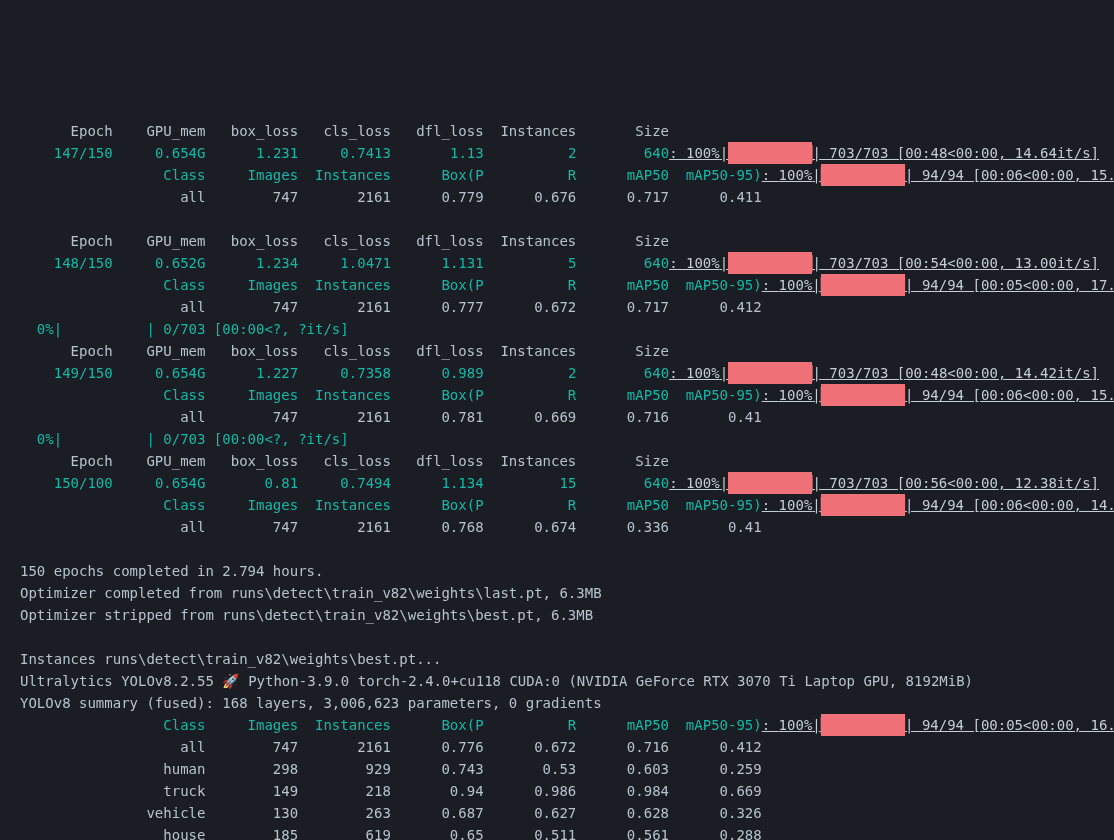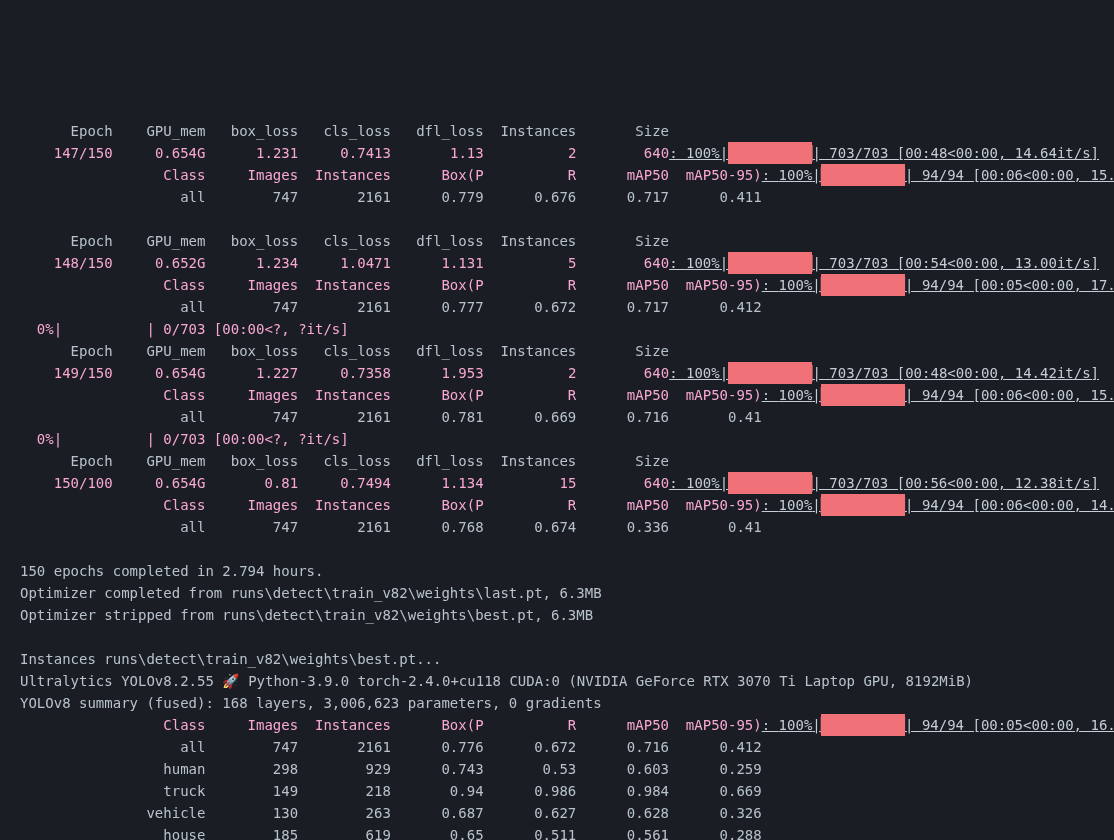--- a/index.html
+++ b/index.html
@@ -11,21 +11,21 @@
     font-size: 14px;
     line-height: 22px;
     white-space: pre;
     width: 1114px;
     height: 840px;
     overflow: hidden;
   }
   .term {
     padding: 10px 0 10px 20px;
   }
-  .r { color: #f9a8d4; }
+  .r { color: #14b8a6; }
   .w { color: #c5cdd6; text-decoration: underline; }
   .bar {
     background: #f07178;
     color: #f07178;
     display: inline-block;
   }
 </style>
 </head>
 <body>
 
@@ -35,21 +35,21 @@
 <span class="r">    <span>147/150</span>     <span>0.654G</span>      <span>1.231</span>     <span>0.7413</span>       <span>1.13</span>          <span>2</span>        <span>640</span></span><span class="w">: <span>100%</span>|</span><span class="bar">██████████</span><span class="w">| 703/703 [00:48&lt;00:00, 14.64it/s]</span>
 <span class="r">                 Class     Images  Instances      Box(P          R      mAP50  mAP50-95)</span><span class="w">: <span>100%</span>|</span><span class="bar">██████████</span><span class="w">| 94/94 [00:06&lt;00:00, 15.56it/s]</span>
 <span>                   all        747       2161      0.779      0.676      0.717      0.411</span>
 
 <span>      Epoch    GPU_mem   box_loss   cls_loss   dfl_loss  Instances       Size</span>
 <span class="r">    <span>148/150</span>     <span>0.652G</span>      <span>1.234</span>     <span>1.0471</span>      <span>1.131</span>          <span>5</span>        <span>640</span></span><span class="w">: <span>100%</span>|</span><span class="bar">██████████</span><span class="w">| 703/703 [00:54&lt;00:00, 13.00it/s]</span>
 <span class="r">                 Class     Images  Instances      Box(P          R      mAP50  mAP50-95)</span><span class="w">: <span>100%</span>|</span><span class="bar">██████████</span><span class="w">| 94/94 [00:05&lt;00:00, 17.36it/s]</span>
 <span>                   all        747       2161      0.777      0.672      0.717      0.412</span>
 <span class="r">  0%|          | 0/703 [00:00&lt;?, ?it/s]</span>
 <span>      Epoch    GPU_mem   box_loss   cls_loss   dfl_loss  Instances       Size</span>
-<span class="r">    <span>149/150</span>     <span>0.654G</span>      <span>1.227</span>     <span>0.7358</span>      <span>1.953</span>          <span>2</span>        <span>640</span></span><span class="w">: <span>100%</span>|</span><span class="bar">██████████</span><span class="w">| 703/703 [00:48&lt;00:00, 14.42it/s]</span>
+<span class="r">    <span>149/150</span>     <span>0.654G</span>      <span>1.227</span>     <span>0.7358</span>      <span>0.989</span>          <span>2</span>        <span>640</span></span><span class="w">: <span>100%</span>|</span><span class="bar">██████████</span><span class="w">| 703/703 [00:48&lt;00:00, 14.42it/s]</span>
 <span class="r">                 Class     Images  Instances      Box(P          R      mAP50  mAP50-95)</span><span class="w">: <span>100%</span>|</span><span class="bar">██████████</span><span class="w">| 94/94 [00:06&lt;00:00, 15.22it/s]</span>
 <span>                   all        747       2161      0.781      0.669      0.716       0.41</span>
 <span class="r">  0%|          | 0/703 [00:00&lt;?, ?it/s]</span>
 <span>      Epoch    GPU_mem   box_loss   cls_loss   dfl_loss  Instances       Size</span>
 <span class="r">    <span>150/100</span>     <span>0.654G</span>       <span>0.81</span>     <span>0.7494</span>      <span>1.134</span>         <span>15</span>        <span>640</span></span><span class="w">: <span>100%</span>|</span><span class="bar">██████████</span><span class="w">| 703/703 [00:56&lt;00:00, 12.38it/s]</span>
 <span class="r">                 Class     Images  Instances      Box(P          R      mAP50  mAP50-95)</span><span class="w">: <span>100%</span>|</span><span class="bar">██████████</span><span class="w">| 94/94 [00:06&lt;00:00, 14.79it/s]</span>
 <span>                   all        747       2161      0.768      0.674      0.336       0.41</span>
 
 <span>150 epochs completed in 2.794 hours.</span>
 <span>Optimizer completed from runs\detect\train_v82\weights\last.pt, 6.3MB</span>

